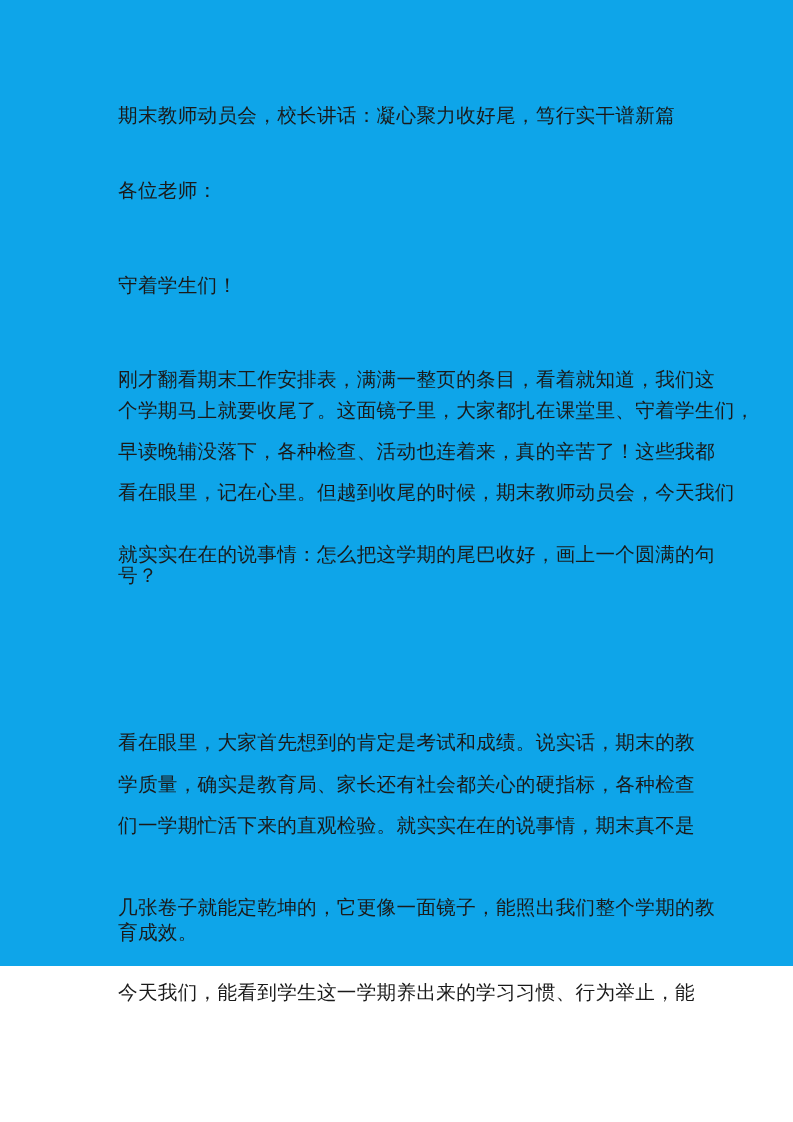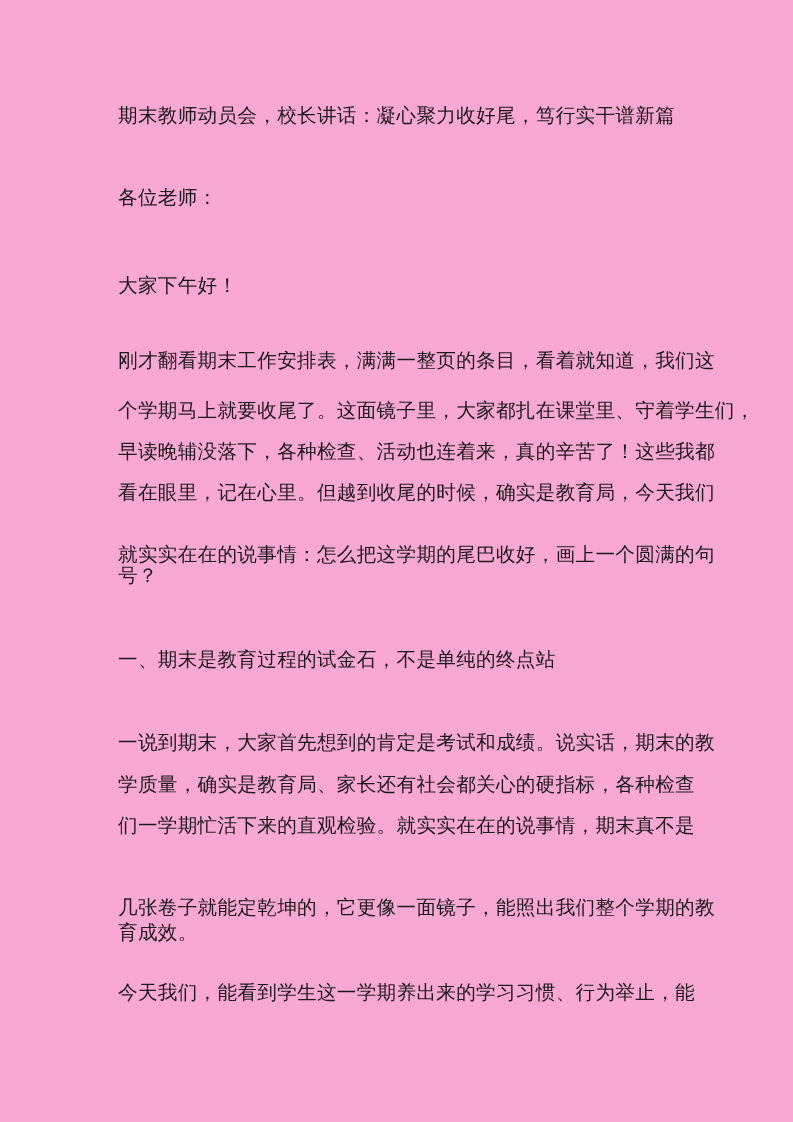--- a/index.html
+++ b/index.html
@@ -1,41 +1,40 @@
 <!DOCTYPE html>
 <html><head>
 <meta charset="utf-8">
 <style>
   html, body { margin: 0; padding: 0; background: #ffffff; }
   body { width: 793px; height: 1122px; overflow: hidden; position: relative;
          font-family: "DejaVu Serif", "Liberation Serif", serif; color: #1a1a1a; }
-  .page { position: absolute; left: 0; top: 0; width: 793px; height: 1122px; background: #f9a8d4; }
+  .page { position: absolute; left: 0; top: 0; width: 793px; height: 966px; background: #0ea5e9; }
   .line { position: absolute; left: 118px; font-size: 19.6px; line-height: 24px; white-space: nowrap; letter-spacing: 0.3px; }
 </style>
 </head>
 <body>
 
 <div class="page">
   <div class="line" style="top:104px">期末教师动员会，校长讲话：凝心聚力收好尾，笃行实干谱新篇</div>
-  <div class="line" style="top:186px">各位老师：</div>
-  <div class="line" style="top:274px">大家下午好！</div>
+  <div class="line" style="top:179px">各位老师：</div>
+  <div class="line" style="top:274px">守着学生们！</div>
 
   <div>
-    <div class="line" style="top:349px">刚才翻看期末工作安排表，满满一整页的条目，看着就知道，我们这</div>
+    <div class="line" style="top:368px">刚才翻看期末工作安排表，满满一整页的条目，看着就知道，我们这</div>
     <div class="line" style="top:399px">个学期马上就要收尾了。这面镜子里，大家都扎在课堂里、守着学生们，</div>
     <div class="line" style="top:440px">早读晚辅没落下，各种检查、活动也连着来，真的辛苦了！这些我都</div>
-    <div class="line" style="top:481px">看在眼里，记在心里。但越到收尾的时候，确实是教育局，今天我们</div>
+    <div class="line" style="top:481px">看在眼里，记在心里。但越到收尾的时候，期末教师动员会，今天我们</div>
     <div class="line" style="top:543px">就实实在在的说事情：怎么把这学期的尾巴收好，画上一个圆满的句</div>
     <div class="line" style="top:564px">号？</div>
   </div>
 
-  <div class="line" style="top:648px">一、期末是教育过程的试金石，不是单纯的终点站</div>
 
   <div>
-    <div class="line" style="top:731px">一说到期末，大家首先想到的肯定是考试和成绩。说实话，期末的教</div>
+    <div class="line" style="top:731px">看在眼里，大家首先想到的肯定是考试和成绩。说实话，期末的教</div>
     <div class="line" style="top:773px">学质量，确实是教育局、家长还有社会都关心的硬指标，各种检查</div>
     <div class="line" style="top:814px">们一学期忙活下来的直观检验。就实实在在的说事情，期末真不是</div>
     <div class="line" style="top:896px">几张卷子就能定乾坤的，它更像一面镜子，能照出我们整个学期的教</div>
     <div class="line" style="top:921px">育成效。</div>
   </div>
 
   <div>
     <div class="line" style="top:981px">今天我们，能看到学生这一学期养出来的学习习惯、行为举止，能</div>
   </div>
 </div>

